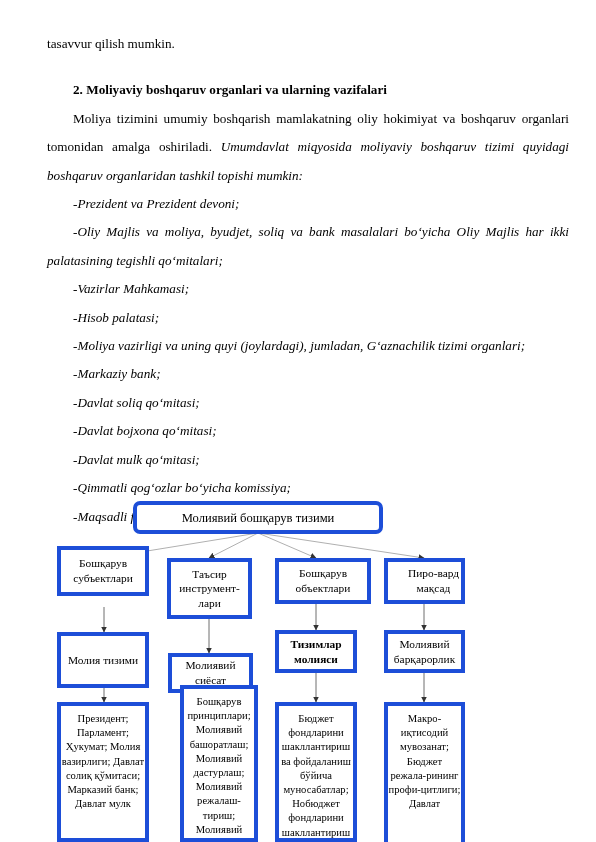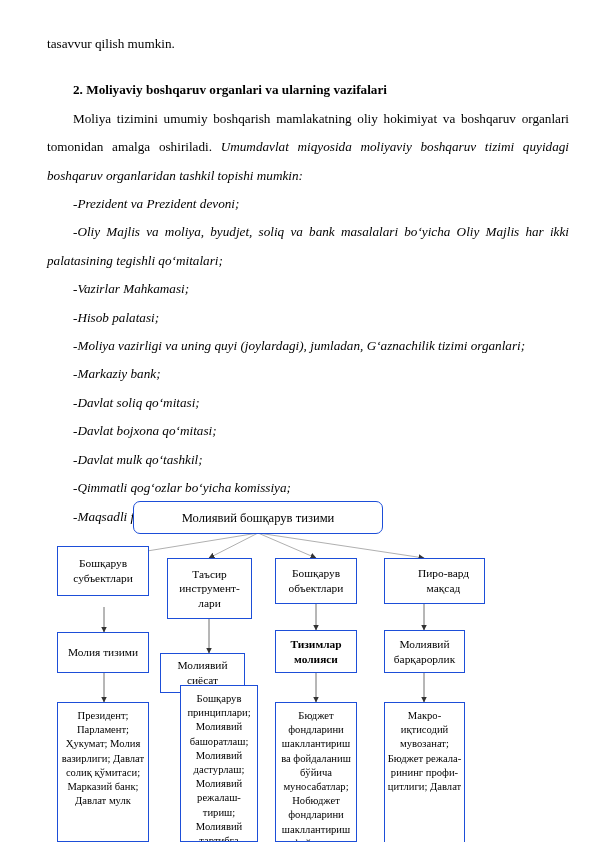--- a/index.html
+++ b/index.html
@@ -68,21 +68,21 @@
   }
   .svg-layer {
     position: absolute;
     left: 0;
     top: 0;
   }
 
   .node {
     position: absolute;
     box-sizing: border-box;
-    border: 1px solid #1d4ed8;
+    border: 4px solid #1d4ed8;
     background: #ffffff;
     text-align: center;
     font-family: "Liberation Serif", "DejaVu Serif", serif;
     color: #000000;
     display: flex;
     align-items: center;
     justify-content: flex-start;
     overflow: hidden;
   }
   .node span { display: block; width: 100%; }
@@ -118,21 +118,21 @@
     <p class="para body-para"><span>Moliya tizimini umumiy boshqarish mamlakatning oliy hokimiyat va boshqaruv organlari tomonidan amalga oshiriladi. </span><span class="ital">Umumdavlat miqyosida moliyaviy boshqaruv tizimi quyidagi boshqaruv organlaridan tashkil topishi mumkin:</span></p>
 
     <p class="listitem">-Prezident va Prezident devoni;</p>
     <p class="listitem wrap">-Oliy Majlis va moliya, byudjet, soliq va bank masalalari bo‘yicha Oliy Majlis har ikki palatasining tegishli qo‘mitalari;</p>
     <p class="listitem">-Vazirlar Mahkamasi;</p>
     <p class="listitem">-Hisob palatasi;</p>
     <p class="listitem">-Moliya vazirligi va uning  quyi (joylardagi), jumladan, G‘aznachilik tizimi organlari;</p>
     <p class="listitem">-Markaziy bank;</p>
     <p class="listitem">-Davlat soliq qo‘mitasi;</p>
     <p class="listitem">-Davlat bojxona qo‘mitasi;</p>
-    <p class="listitem">-Davlat mulk qo‘tashkil;</p>
+    <p class="listitem">-Davlat mulk qo‘mitasi;</p>
     <p class="listitem">-Qimmatli qog‘ozlar bo‘yicha komissiya;</p>
     <p class="listitem">-Maqsadli fondlarning ijroiya direksiyalari va boshqalar.</p>
   </div>
 
   <div class="diagram">
 
     <svg class="svg-layer" width="596" height="356">
       <defs>
         <marker id="ah" markerWidth="7" markerHeight="7" refX="5.5" refY="3" orient="auto" markerUnits="userSpaceOnUse">
           <path d="M0,0 L6,3 L0,6 z" fill="#333333"></path>
@@ -167,31 +167,31 @@
     <div class="node node-root" style="left:133px; top:15px; width:250px; height:33px;">
       <span>Молиявий бошқарув тизими</span>
     </div>
 
     <div class="node node-l2" style="left:57px; top:60px; width:92px; height:50px;">
       <span>Бошқарув субъектлари</span>
     </div>
     <div class="node node-l2" style="left:167px; top:72px; width:85px; height:61px;">
       <span>Таъсир инструмент-лари</span>
     </div>
-    <div class="node node-l2" style="left:275px; top:72px; width:82px; height:46px;">
+    <div class="node node-l2" style="left:275px; top:72px; width:96px; height:46px;">
       <span>Бошқарув объектлари</span>
     </div>
-    <div class="node node-l2" style="left:384px; top:72px; width:101px; height:46px;padding-left:18px;">
+    <div class="node node-l2" style="left:384px; top:72px; width:81px; height:46px;padding-left:18px;">
       <span>Пиро-вард мақсад</span>
     </div>
 
-    <div class="node node-l3" style="left:57px; top:146px; width:92px; height:41px;">
+    <div class="node node-l3" style="left:57px; top:146px; width:92px; height:56px;">
       <span>Молия тизими</span>
     </div>
-    <div class="node node-l3" style="left:160px; top:167px; width:85px; height:40px;">
+    <div class="node node-l3" style="left:168px; top:167px; width:85px; height:40px;">
       <span>Молиявий сиёсат</span>
     </div>
     <div class="node node-l3" style="left:275px; top:144px; width:82px; height:43px;font-weight:bold;">
       <span>Тизимлар молияси</span>
     </div>
     <div class="node node-l3" style="left:384px; top:144px; width:81px; height:43px;">
       <span>Молиявий барқарорлик</span>
     </div>
 
     <div class="node node-l4" style="left:57px; top:216px; width:92px; height:140px;">

